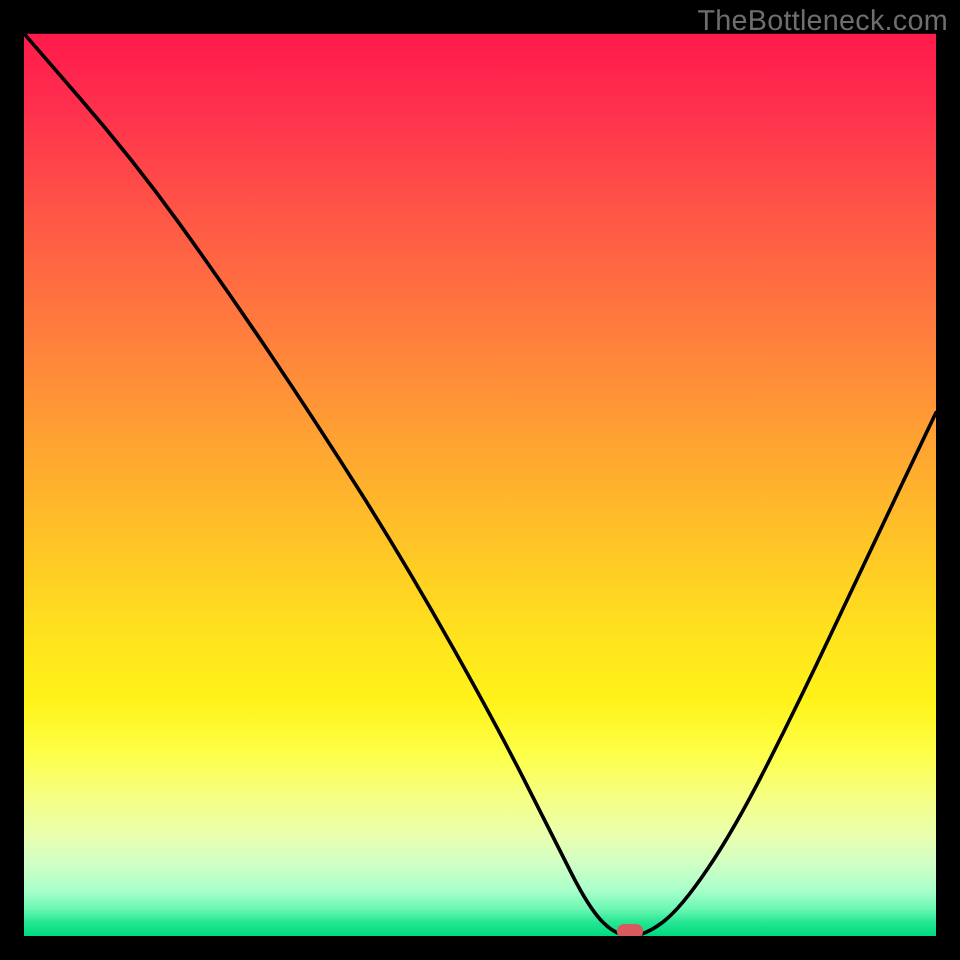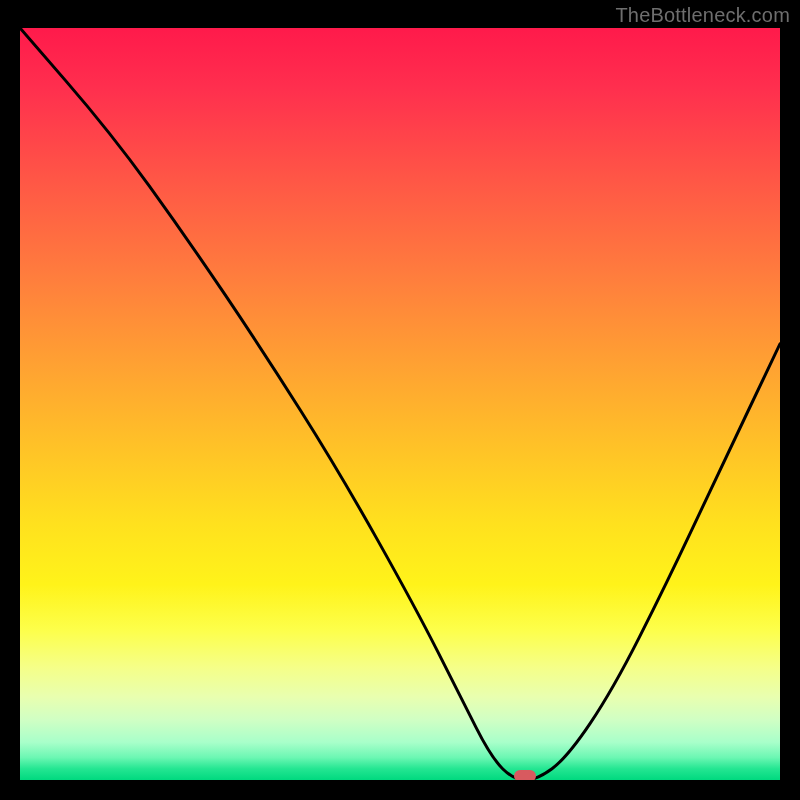--- a/index.html
+++ b/index.html
@@ -15,21 +15,21 @@
     position: relative;
     width: 800px;
     height: 800px;
     background: #000;
   }
   .watermark {
     position: absolute;
     top: 4px;
     right: 10px;
     color: #6e6e6e;
-    font-size: 20px;
+    font-size: 24px;
     font-weight: 400;
     z-index: 20;
     letter-spacing: 0.2px;
   }
   .plot-area {
     position: absolute;
     left: 20px;
     top: 28px;
     width: 760px;
     height: 752px;

